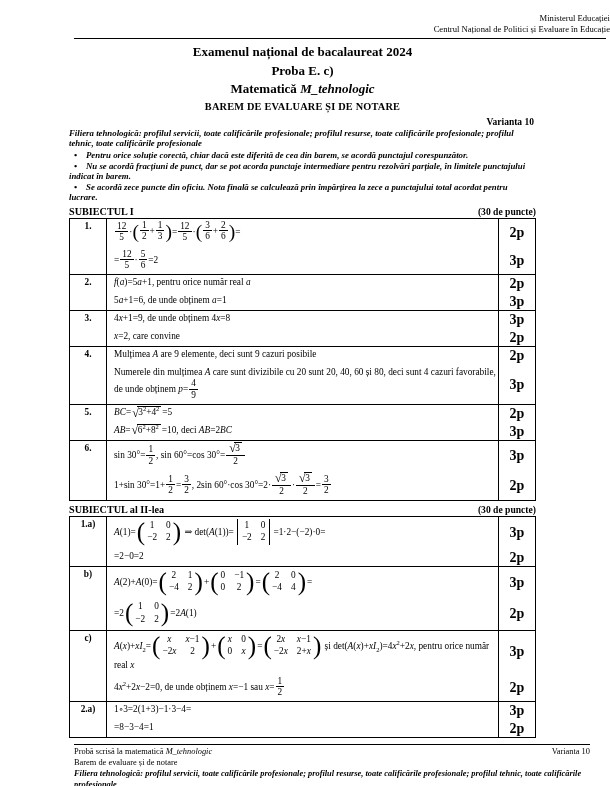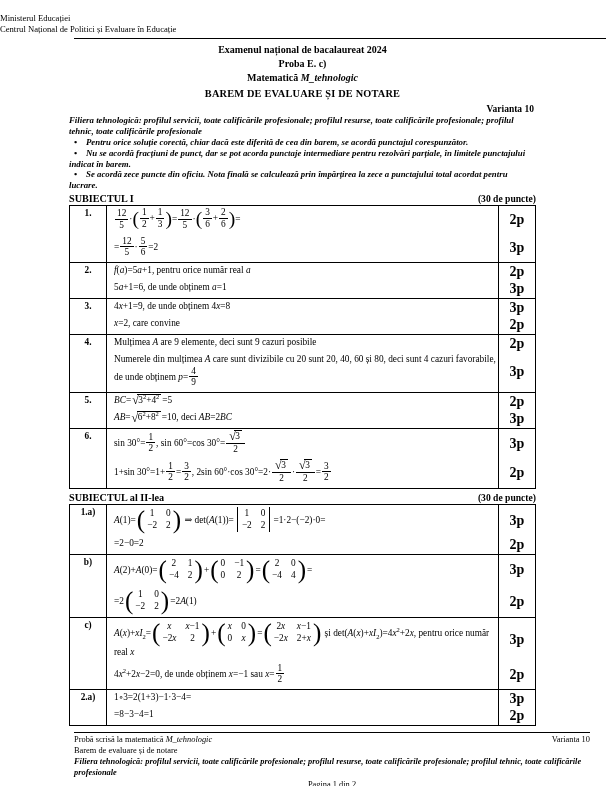--- a/index.html
+++ b/index.html
@@ -5,23 +5,23 @@
   html,body{margin:0;padding:0;}
   body{
     width:610px;height:786px;background:#ffffff;color:#000;
     font-family:"Liberation Serif","DejaVu Serif",serif;
     overflow:hidden;
   }
   .page{padding-top:13px;}
   .it{font-style:italic;}
 
   
-  .ministry{text-align:left;font-size:8.6px;line-height:1.3;}
+  .ministry{text-align:right;font-size:8.6px;line-height:1.3;}
   .hrule{border-top:1px solid #000;height:0;margin:3px 4px 4px 74px;}
-  .center-block{text-align:center;font-weight:bold;font-size:10px;line-height:1.4;}
+  .center-block{text-align:center;font-weight:bold;font-size:13px;line-height:1.4;}
   .barem-title{text-align:center;font-weight:bold;font-size:10.3px;margin-top:3px;letter-spacing:.2px;}
   .main{margin-left:69px;width:467px;}
   .variant-line{text-align:right;font-weight:bold;font-size:9.5px;margin:5px 2px 1px 0;}
 
   
   .intro{font-size:8.8px;font-weight:bold;line-height:1.2;}
   .filiera{font-style:italic;margin:1px 0 0 0;}
   ul.bullets{margin:1px 0 3px 0;padding:0;list-style:none;font-style:italic;}
   ul.bullets li{margin:0;}
   .dot{display:inline-block;width:9px;margin-left:5px;margin-right:3px;}

